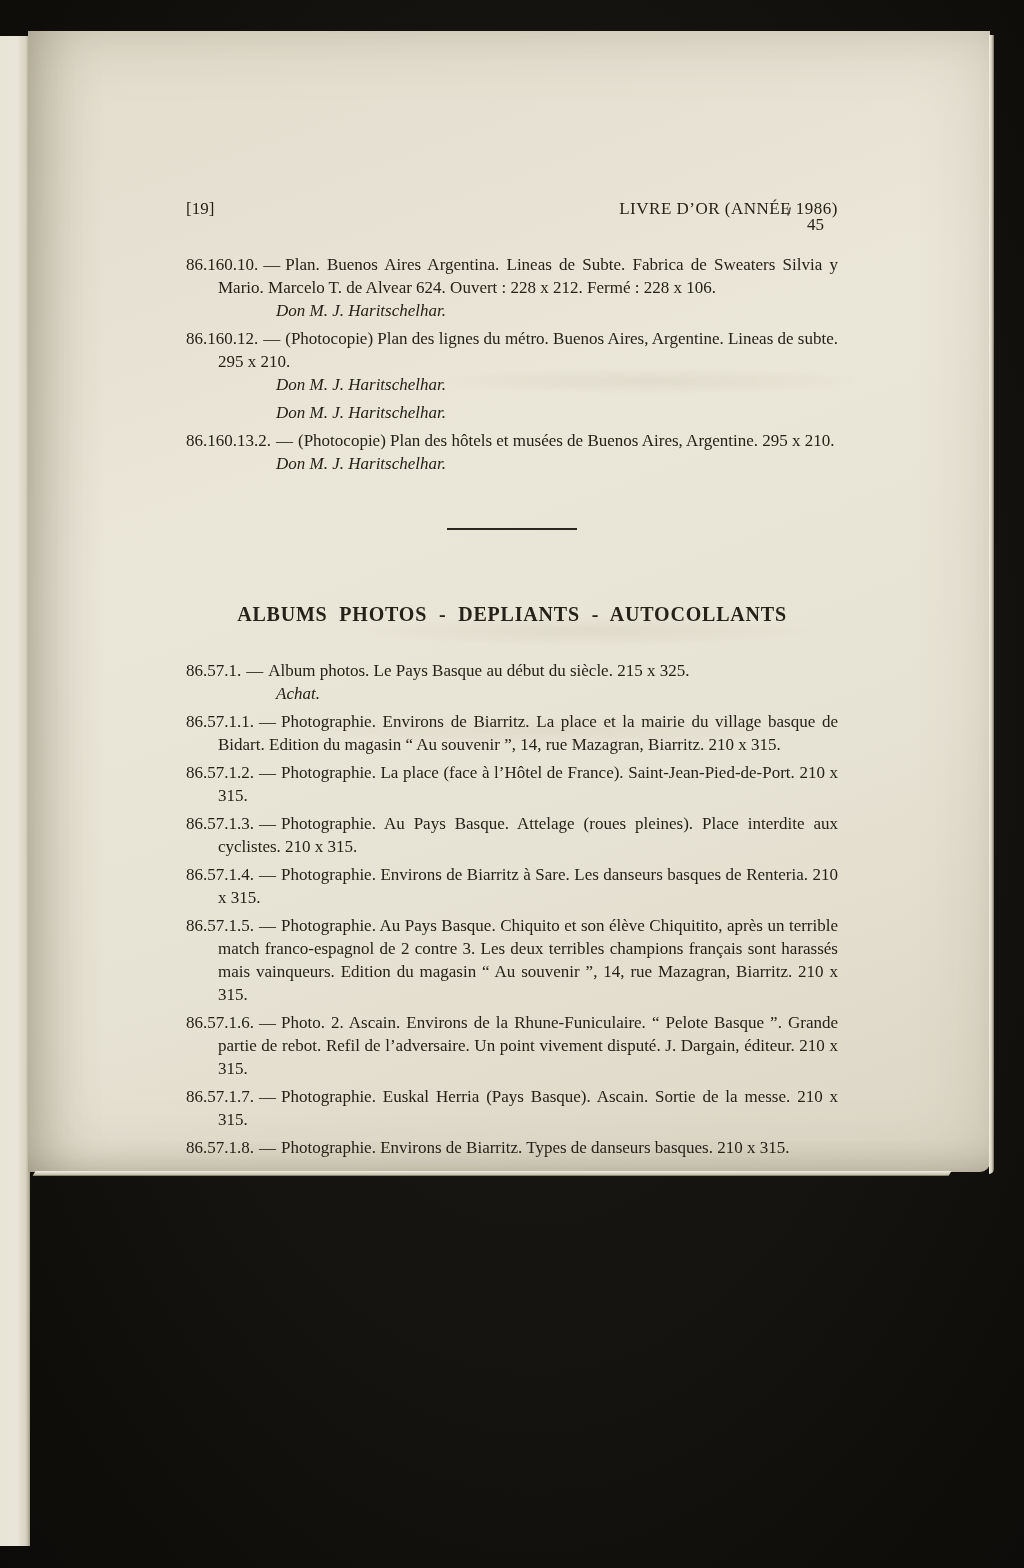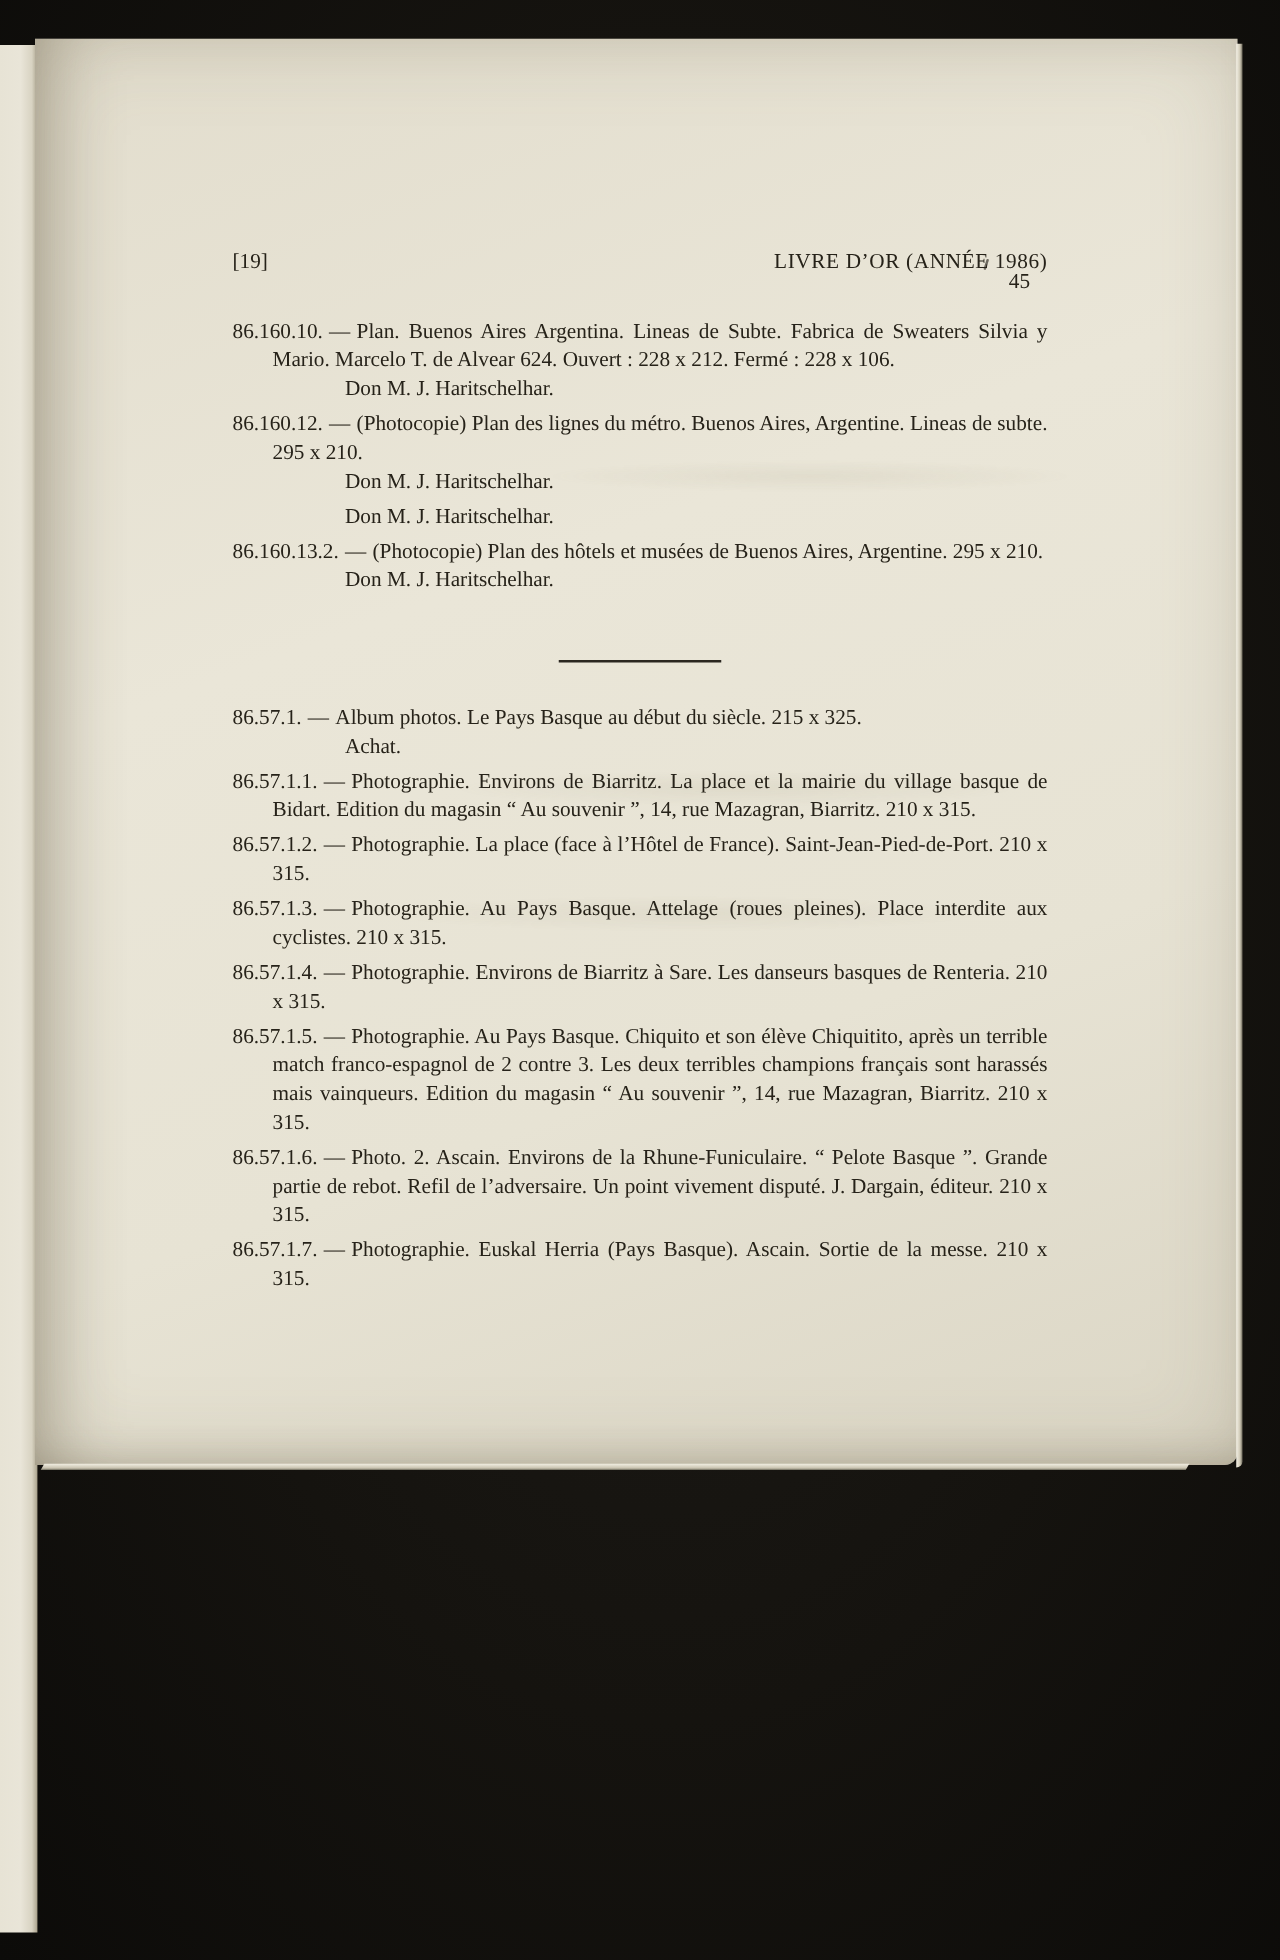--- a/index.html
+++ b/index.html
@@ -112,20 +112,21 @@
   p.entry {
     margin: 0;
     padding-left: 32px;
     text-indent: -32px;
     text-align: justify;
   }
   .edash { padding: 0 5px; }
   p.credit {
     margin: 0;
     margin-left: 90px;
+    font-style: italic;
   }
   hr.section-divider {
     border: none;
     border-top: 2px solid #2b2720;
     width: 130px;
     margin: 53px auto 0 auto;
   }
   h2.section-heading {
     margin: 71px 0 0 0;
     text-align: center;
@@ -171,20 +172,21 @@
         <p class="credit">Don M. J. Haritschelhar.</p>
       </div>
 
       <div class="entry-block">
         <p class="entry"><span class="eid">86.160.13.2.</span><span class="edash">—</span><span>(Photocopie) Plan des hôtels et musées de Buenos Aires, Argentine. 295 x 210.</span></p>
         <p class="credit">Don M. J. Haritschelhar.</p>
       </div>
 
       <hr class="section-divider">
 
+      <h2 class="section-heading">ALBUMS PHOTOS - DEPLIANTS - AUTOCOLLANTS</h2>
 
       <div class="entries-bottom-wrap">
 
         <div class="entry-block">
           <p class="entry"><span class="eid">86.57.1.</span><span class="edash">—</span><span>Album photos. Le Pays Basque au début du siècle. 215 x 325.</span></p>
           <p class="credit">Achat.</p>
         </div>
 
         <div class="entry-block">
           <p class="entry"><span class="eid">86.57.1.1.</span><span class="edash">—</span><span>Photographie. Environs de Biarritz. La place et la mairie du village basque de Bidart. Edition du magasin “ Au souvenir ”, 14, rue Mazagran, Biarritz. 210 x 315.</span></p>
@@ -207,18 +209,21 @@
         </div>
 
         <div class="entry-block">
           <p class="entry"><span class="eid">86.57.1.6.</span><span class="edash">—</span><span>Photo. 2. Ascain. Environs de la Rhune-Funiculaire. “ Pelote Basque ”. Grande partie de rebot. Refil de l’adversaire. Un point vivement disputé. J. Dargain, éditeur. 210 x 315.</span></p>
         </div>
 
         <div class="entry-block">
           <p class="entry"><span class="eid">86.57.1.7.</span><span class="edash">—</span><span>Photographie. Euskal Herria (Pays Basque). Ascain. Sortie de la messe. 210 x 315.</span></p>
         </div>
 
+        <div class="entry-block">
+          <p class="entry"><span class="eid">86.57.1.8.</span><span class="edash">—</span><span>Photographie. Environs de Biarritz. Types de danseurs basques. 210 x 315.</span></p>
+        </div>
 
 
       </div>
     </div>
   </div>
 </div>
 
 </body></html>

